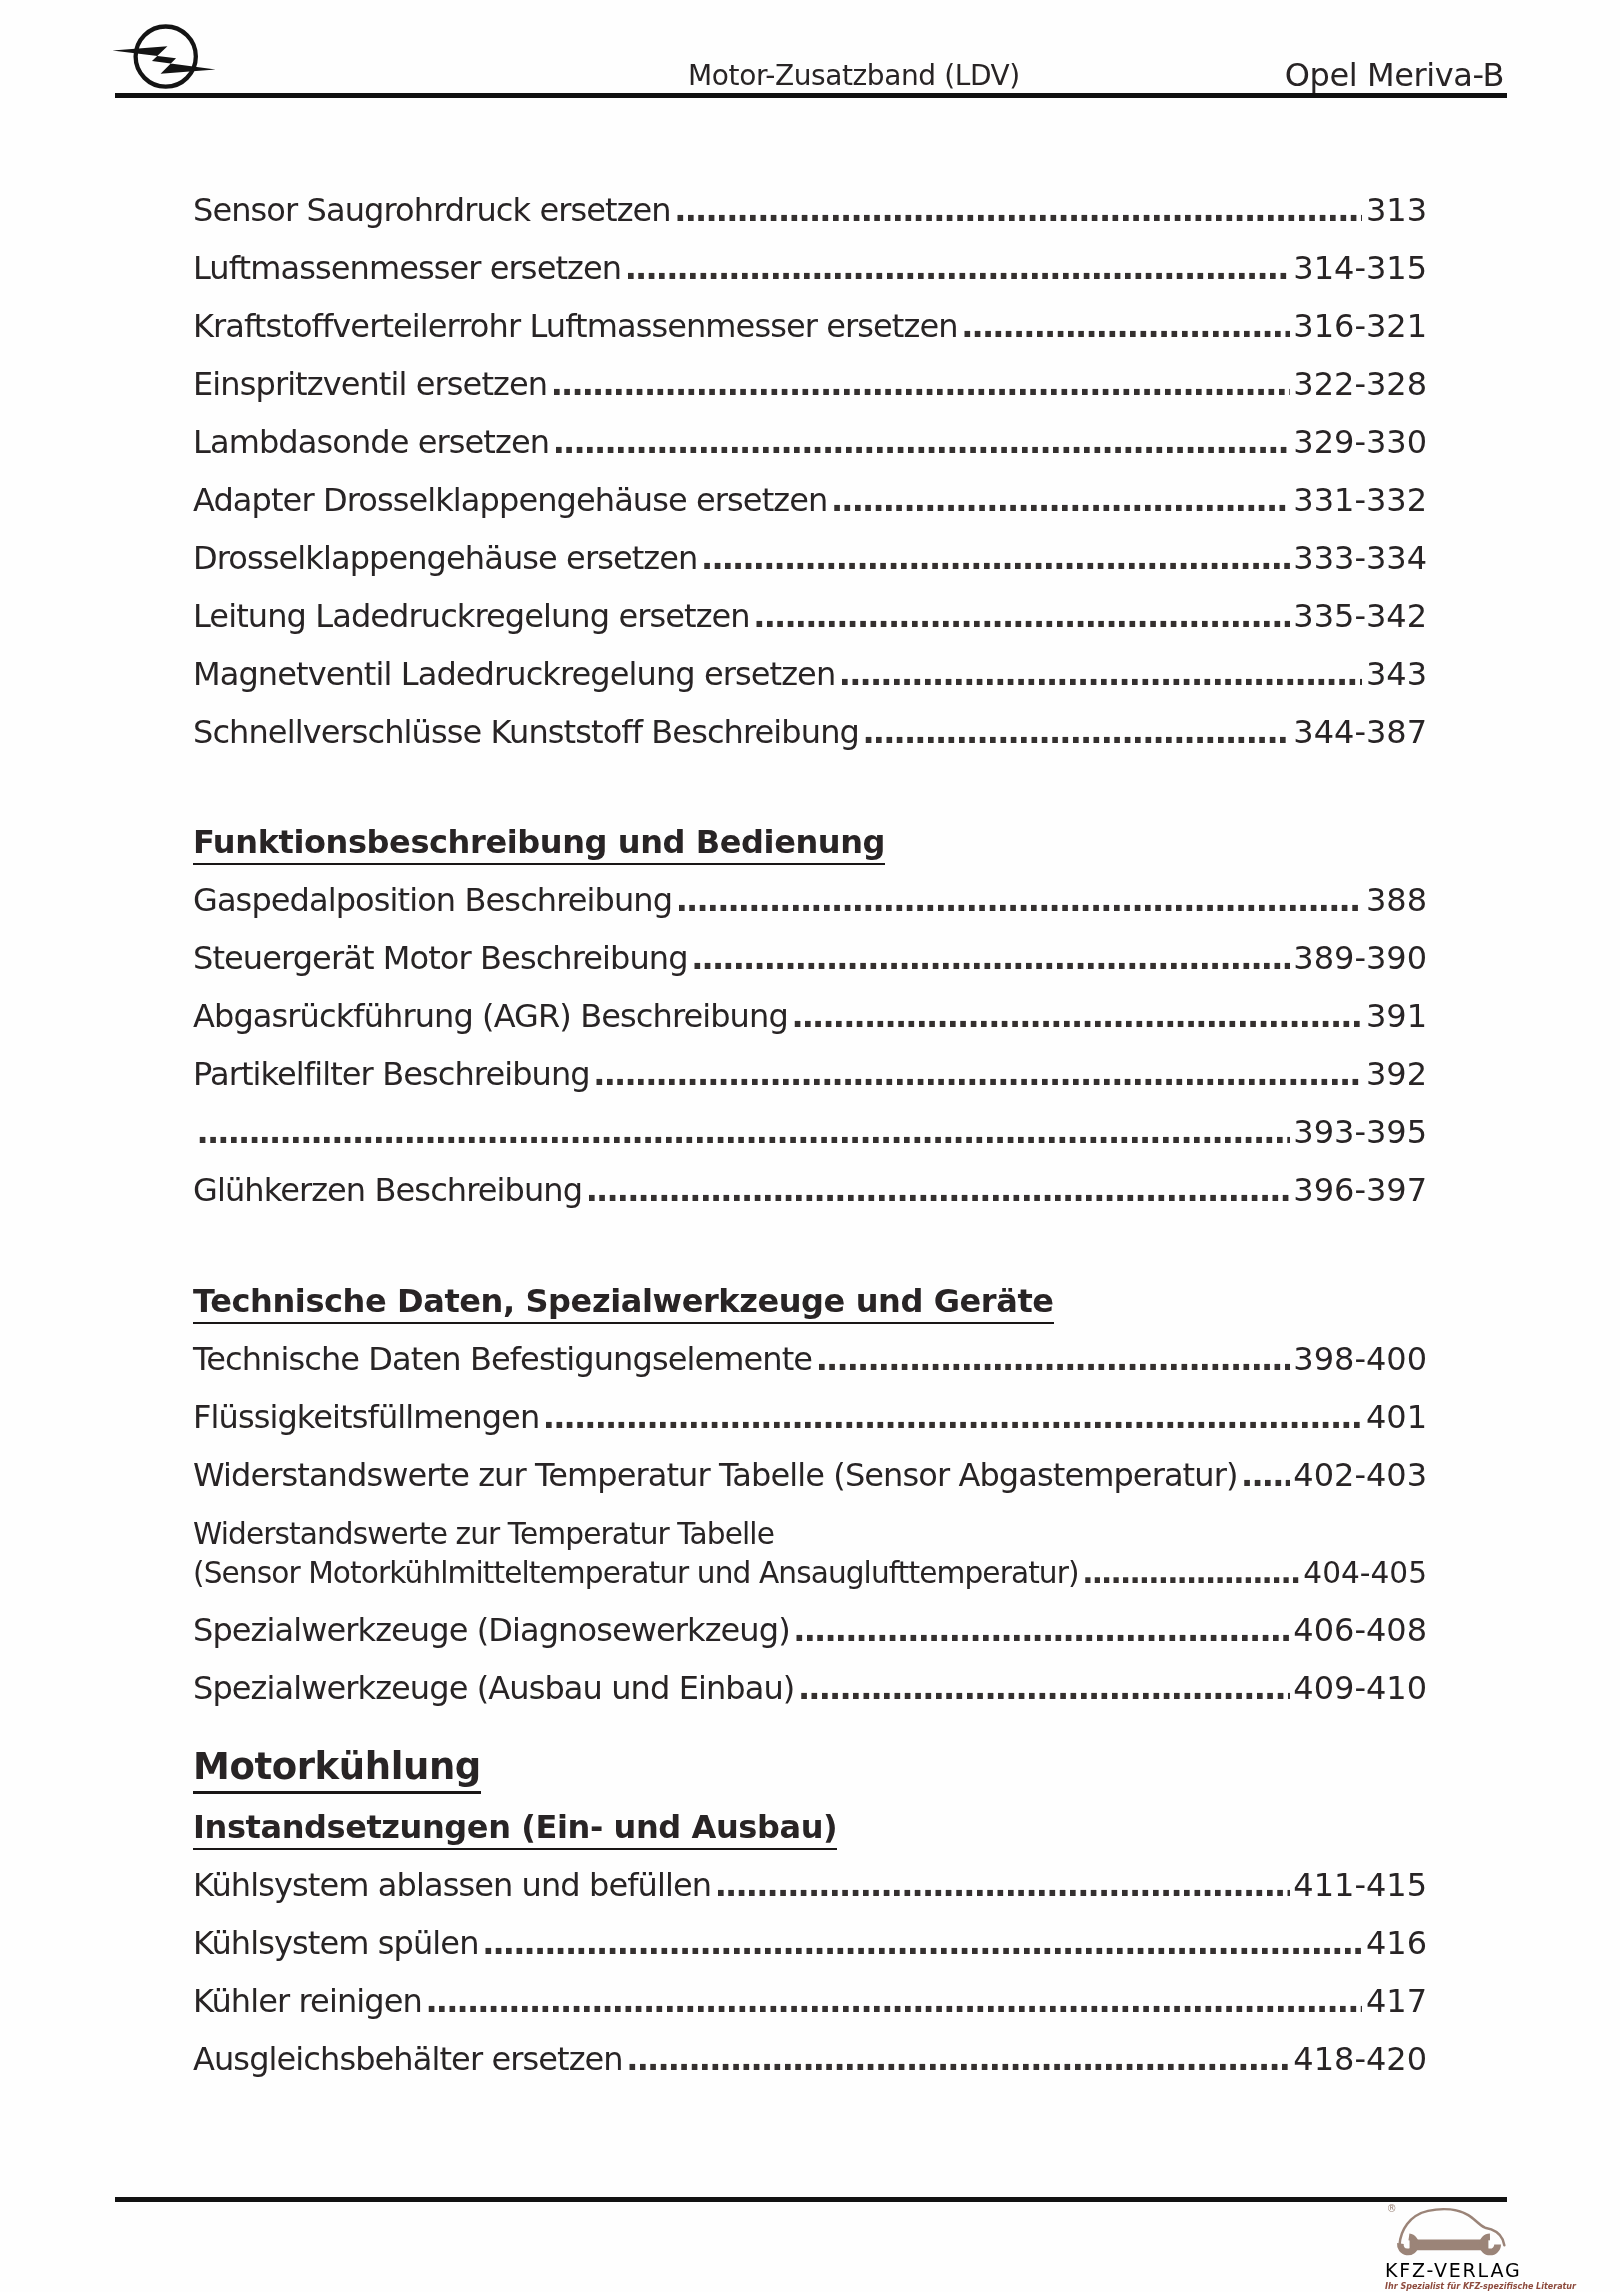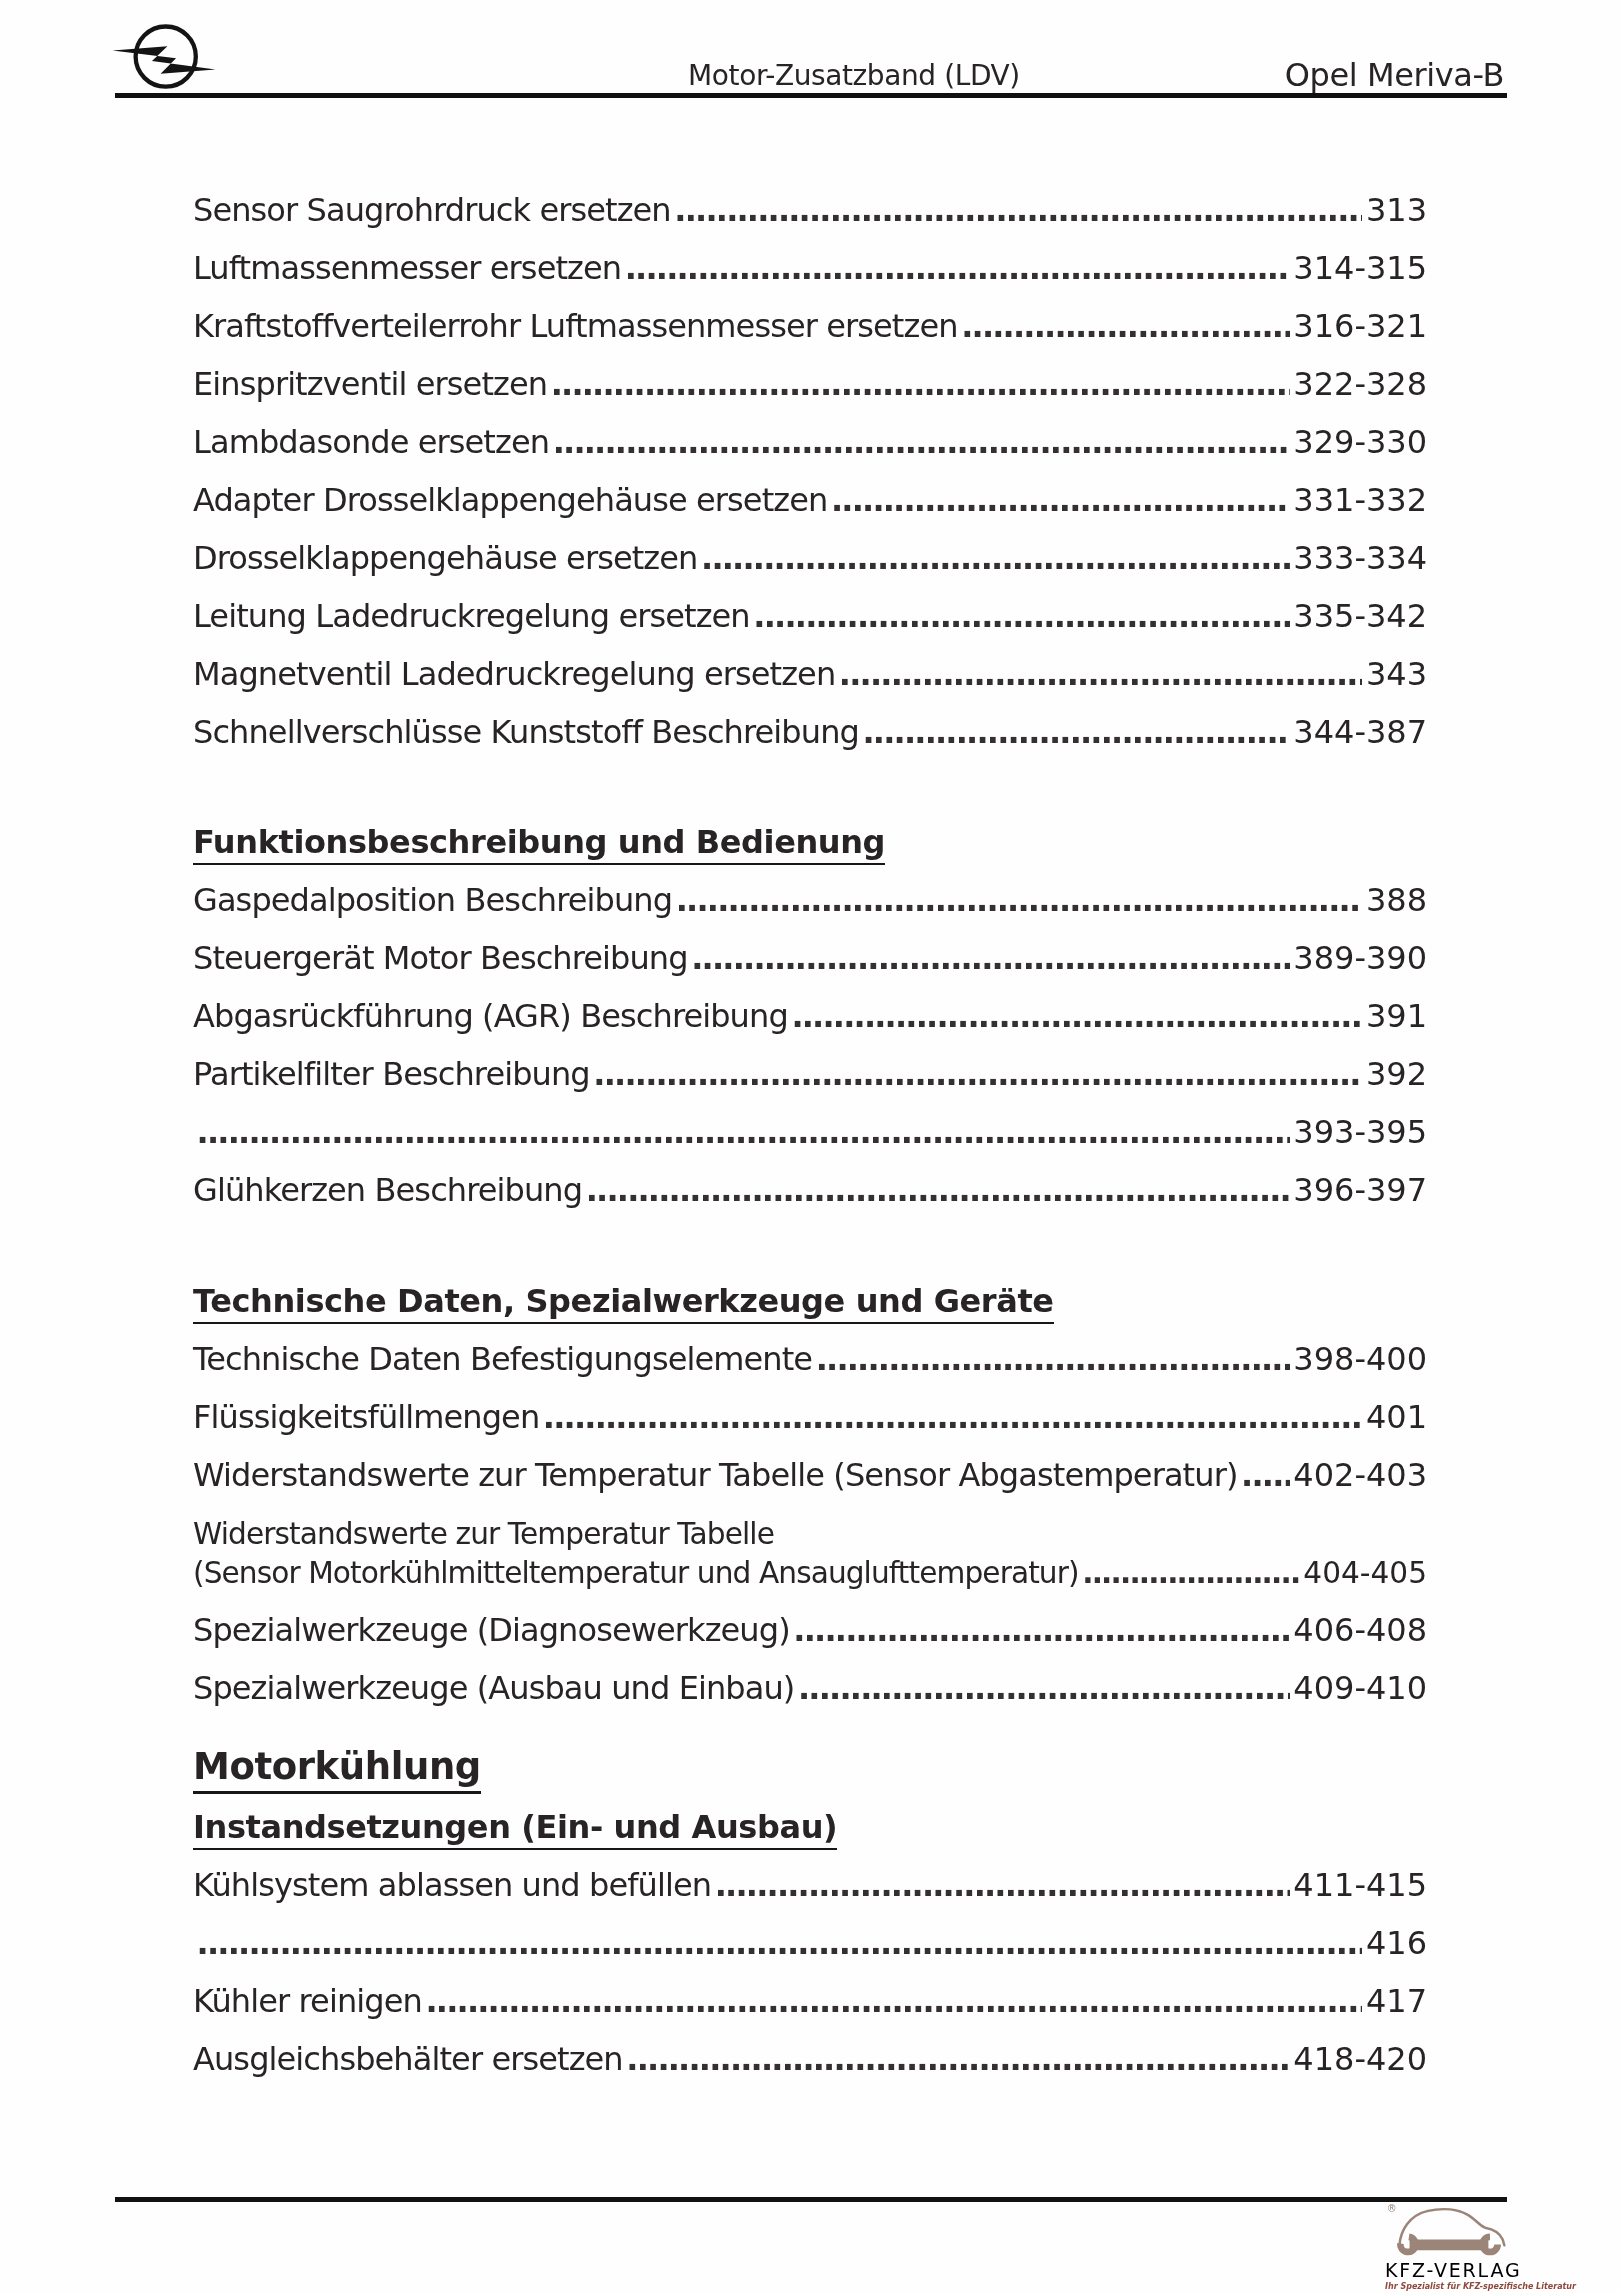--- a/index.html
+++ b/index.html
@@ -182,20 +182,21 @@
       </div>
       <div class="toc-block b4">
         <div class="chap-head"><span class="u">Motorkühlung</span></div>
         <div class="sec-head"><span class="u">Instandsetzungen (Ein- und Ausbau)</span></div>
         <div class="toc-row">
           <span class="toc-label">Kühlsystem ablassen und befüllen</span>
           <span class="dots">....................................................................................................................................................................................................................................................................</span>
           <span class="toc-page">411-415</span>
         </div>
         <div class="toc-row">
+          <span class="toc-label">Kühlsystem spülen</span>
           <span class="dots">....................................................................................................................................................................................................................................................................</span>
           <span class="toc-page">416</span>
         </div>
         <div class="toc-row">
           <span class="toc-label">Kühler reinigen</span>
           <span class="dots">....................................................................................................................................................................................................................................................................</span>
           <span class="toc-page">417</span>
         </div>
         <div class="toc-row">
           <span class="toc-label">Ausgleichsbehälter ersetzen</span>

